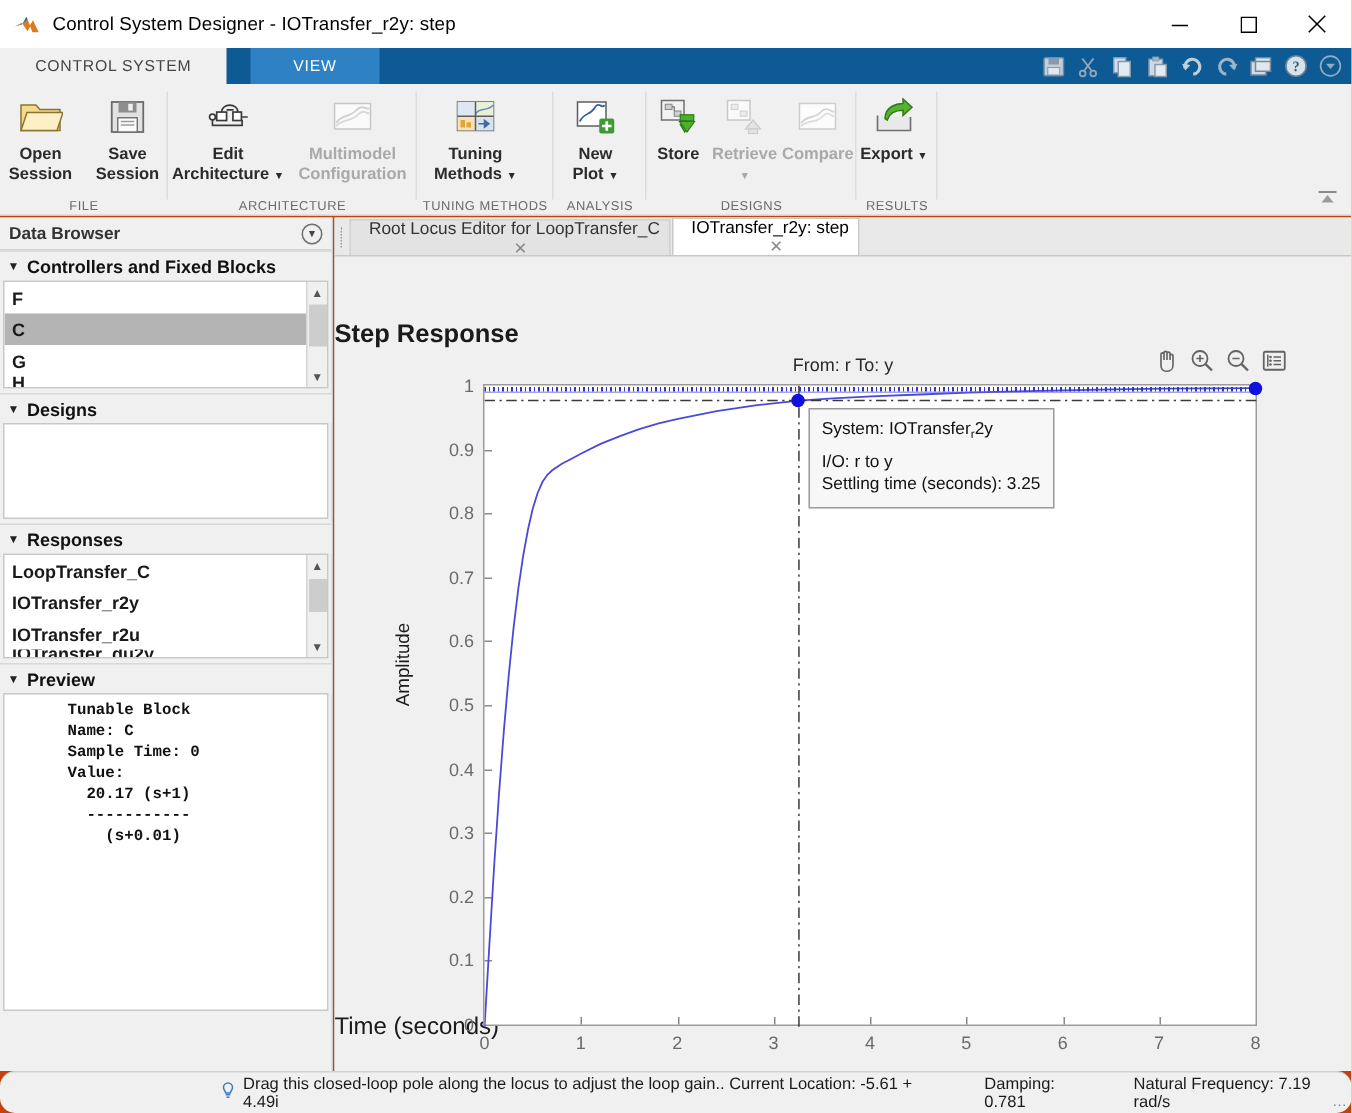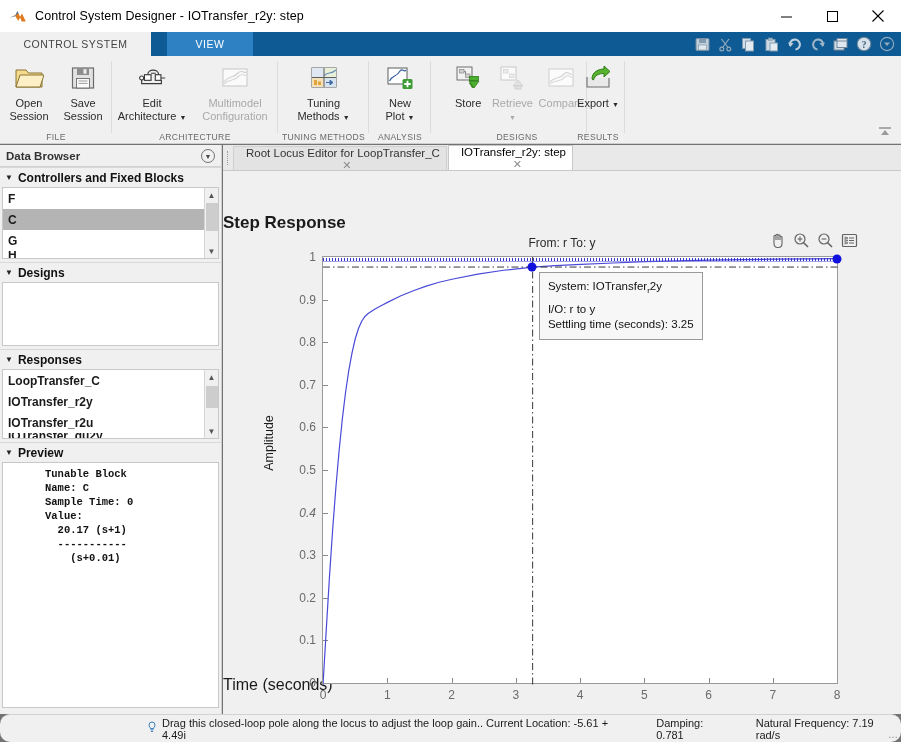--- a/index.html
+++ b/index.html
@@ -4,21 +4,21 @@
 <style>
   * { box-sizing: border-box; }
   html, body {
     margin: 0; padding: 0;
     width: 901px; height: 742px;
     overflow: hidden;
     font-family: "Liberation Sans", sans-serif;
     background: #f0f0f0;
     -webkit-font-smoothing: antialiased;
   }
-  #app { position: relative; width: 901px; height: 742px; background: #737373; }
+  #app { position: relative; width: 901px; height: 742px; background: #c2410c; }
 
   
   .titlebar {
     position: absolute; left: 0; top: 0; width: 901px; height: 32px;
     background: #ffffff; display: flex; align-items: center;
   }
   .title-icon { width: 18px; height: 18px; margin-left: 9px; margin-right: 8px; position: relative; flex: none; }
   .title-text { font-size: 12.5px; color: #000; letter-spacing: 0.1px; }
   .win-buttons { position: absolute; right: 0; top: 0; height: 32px; display: flex; }
   .win-btn {
@@ -47,21 +47,21 @@
   }
   .rgroup { position: absolute; top: 0; height: 88px; }
   .rgroup:after {
     content: ""; position: absolute; right: 0; top: 5px; width: 1px; height: 72px; background: #dcdcdc;
   }
   .rgroup.nosep:after { display: none; }
   .rgroup-label {
     position: absolute; bottom: 2px; left: 0; width: 100%; text-align: center;
     font-size: 8.6px; color: #6a6a6a; letter-spacing: .35px;
   }
-  .ritems { position: absolute; top: 2px; left: 0; width: 100%; height: 70px; display: flex; justify-content: center; }
+  .ritems { position: absolute; top: 2px; left: 0; width: 100%; height: 70px; display: flex; justify-content: space-between; font-weight: bold; }
   .ritem {
     width: 72px; display: flex; flex-direction: column; align-items: center; padding-top: 4px; cursor: default;
   }
   .ritem .ico { width: 32px; height: 32px; display: flex; align-items: center; justify-content: center; }
   .ritem .lbl {
     font-size: 11px; color: #2b2b2b; text-align: center; line-height: 13px; margin-top: 3px;
   }
   .ritem.dis .lbl { color: #a9a9a9; }
   .caret { font-size: 7px; line-height: 7px; }
 
@@ -385,21 +385,21 @@
               <path d="M21.5 15.8 v6.4 M18.3 19 h6.4" stroke="#fff" stroke-width="1.8"></path>
             </svg>
           </span>
           <span class="lbl" style="white-space:pre-line;">New
 Plot <span class="caret">▼</span></span>
         </div>
       </div>
       <div class="rgroup-label">ANALYSIS</div>
     </div>
 
-    <div class="rgroup" style="left:431px;width:140px;margin-left:16px;">
+    <div class="rgroup" style="left:431px;width:140px;">
       <div class="ritems">
         <div class="ritem" style="width:46px;">
           <span class="ico">
             <svg width="26" height="26" viewBox="0 0 26 26">
               <rect x="2" y="2" width="15" height="13" fill="#f2f2f2" stroke="#6f6f6f"></rect>
               <rect x="4.5" y="4.5" width="4.5" height="3.5" fill="#cfcfcf" stroke="#8a8a8a" stroke-width=".7"></rect>
               <rect x="10.5" y="9" width="4.5" height="3.5" fill="#cfcfcf" stroke="#8a8a8a" stroke-width=".7"></rect>
               <path d="M9 6.3 h1.5 v2.7" fill="none" stroke="#6f6f6f" stroke-width=".8"></path>
               <path d="M17 12 v6 h3.5 l-3 5 l-3 -5 h3" fill="#4caf2e" stroke="#2f7a18" stroke-width=".8"></path>
               <rect x="14.5" y="11.5" width="9" height="4" fill="#4caf2e" stroke="#2f7a18" stroke-width=".8"></rect>
@@ -499,21 +499,21 @@
         <div class="arw">▲</div>
         <div class="thumb" style="top:16px;height:22px;"></div>
         <div class="arw bot">▼</div>
       </div>
     </div>
 
     <div class="section-hdr" style="margin-top:3px;">
       <span class="tri">▼</span>
       <span>Preview</span>
     </div>
-    <div class="preview-box" style="height:246px;padding-left:42px;">Tunable Block
+    <div class="preview-box" style="height:212px;padding-left:42px;">Tunable Block
 Name: C
 Sample Time: 0
 Value:
   20.17 (s+1)
   -----------
     (s+0.01)</div>
   </div>
 
   <div class="docarea">
     <div class="doctabs">
@@ -576,21 +576,21 @@
 
         <div class="axesbox" style="left:99px; top:85px; width:516px; height:428px;">
 
           <div>
             <div class="ytick" style="top:0%;">1</div>
             <div class="ytick" style="top:10%;">0.9</div>
             <div class="ytick" style="top:20%;">0.8</div>
             <div class="ytick" style="top:30%;">0.7</div>
             <div class="ytick" style="top:40%;">0.6</div>
             <div class="ytick" style="top:50%;">0.5</div>
-            <div class="ytick" style="top:60%;font-style:italic;">0.4</div>
+            <div class="ytick" style="top:60%;">0.4</div>
             <div class="ytick" style="top:70%;">0.3</div>
             <div class="ytick" style="top:80%;">0.2</div>
             <div class="ytick" style="top:90%;">0.1</div>
             <div class="ytick" style="top:100%;">0</div>
           </div>
           <div>
             <div class="ytickmark" style="top:10%;"></div>
               <div class="ytickmark" style="top:20%;"></div>
             <div class="ytickmark" style="top:30%;"></div>
               <div class="ytickmark" style="top:40%;"></div>

